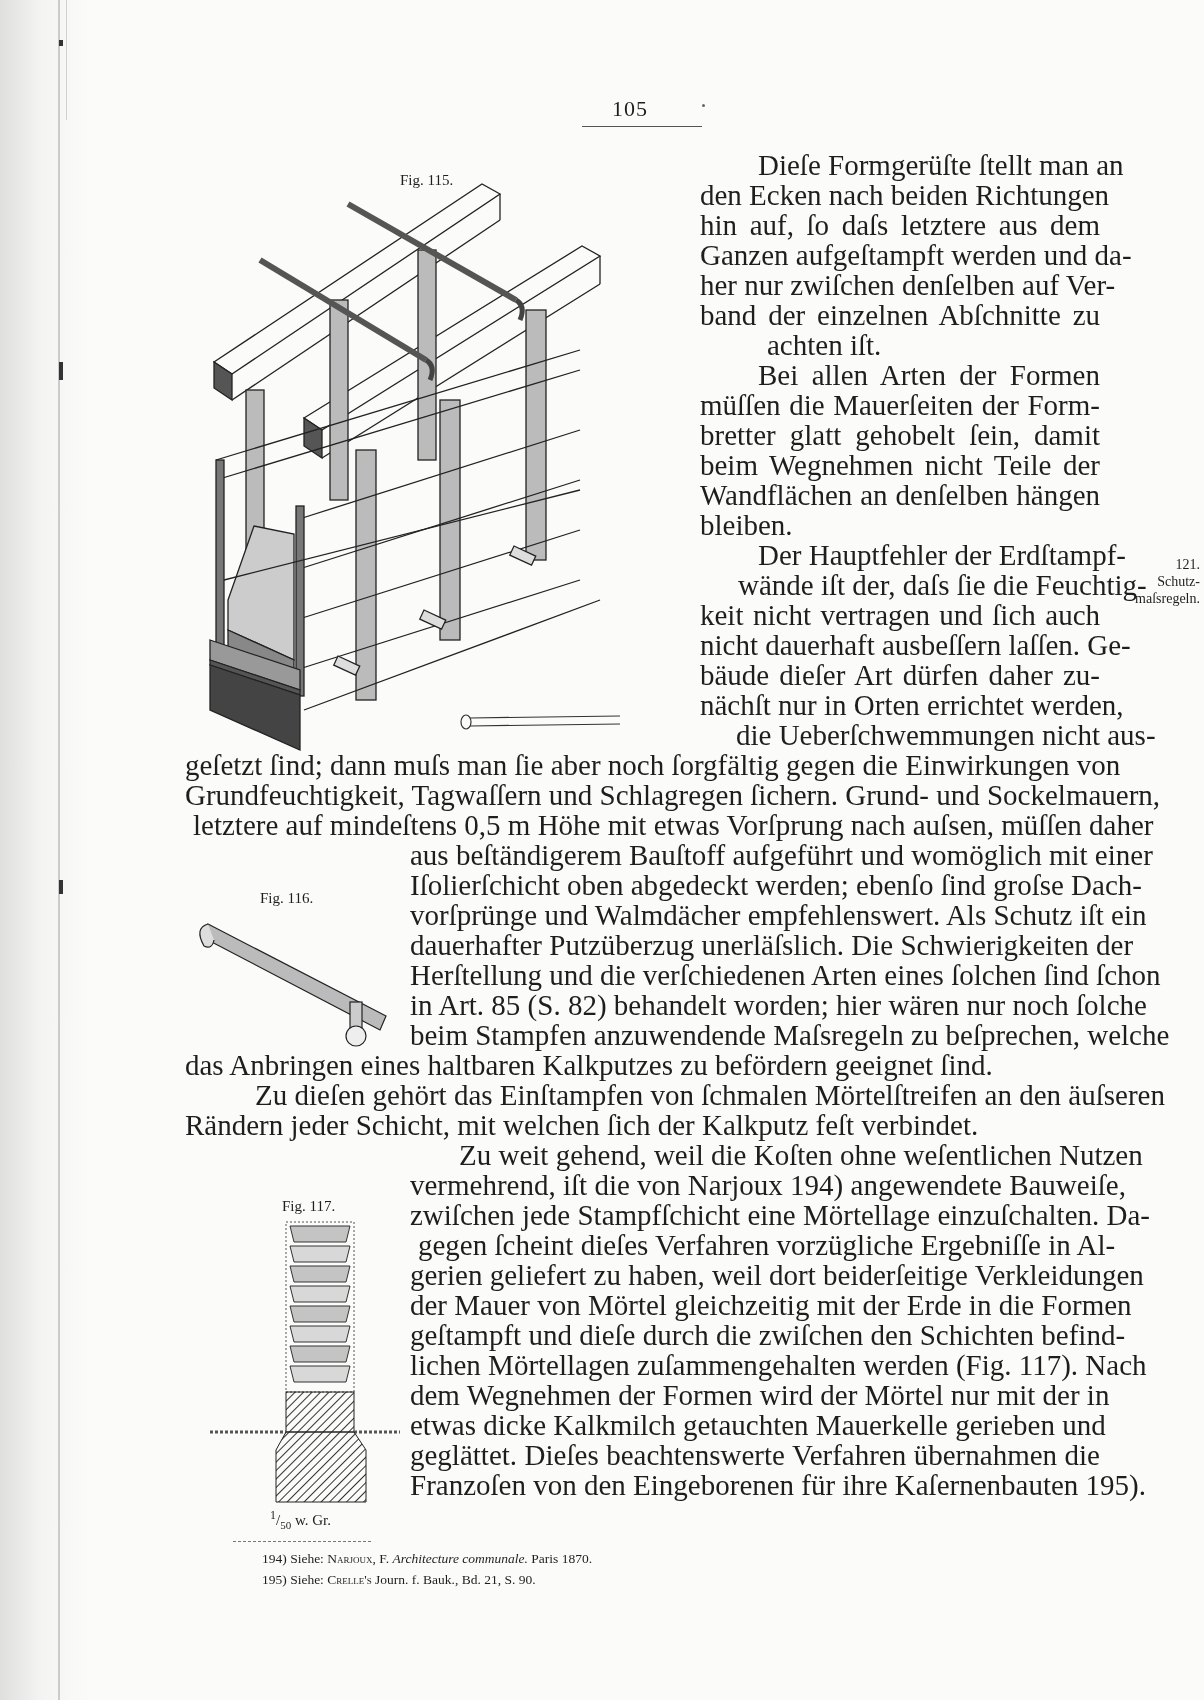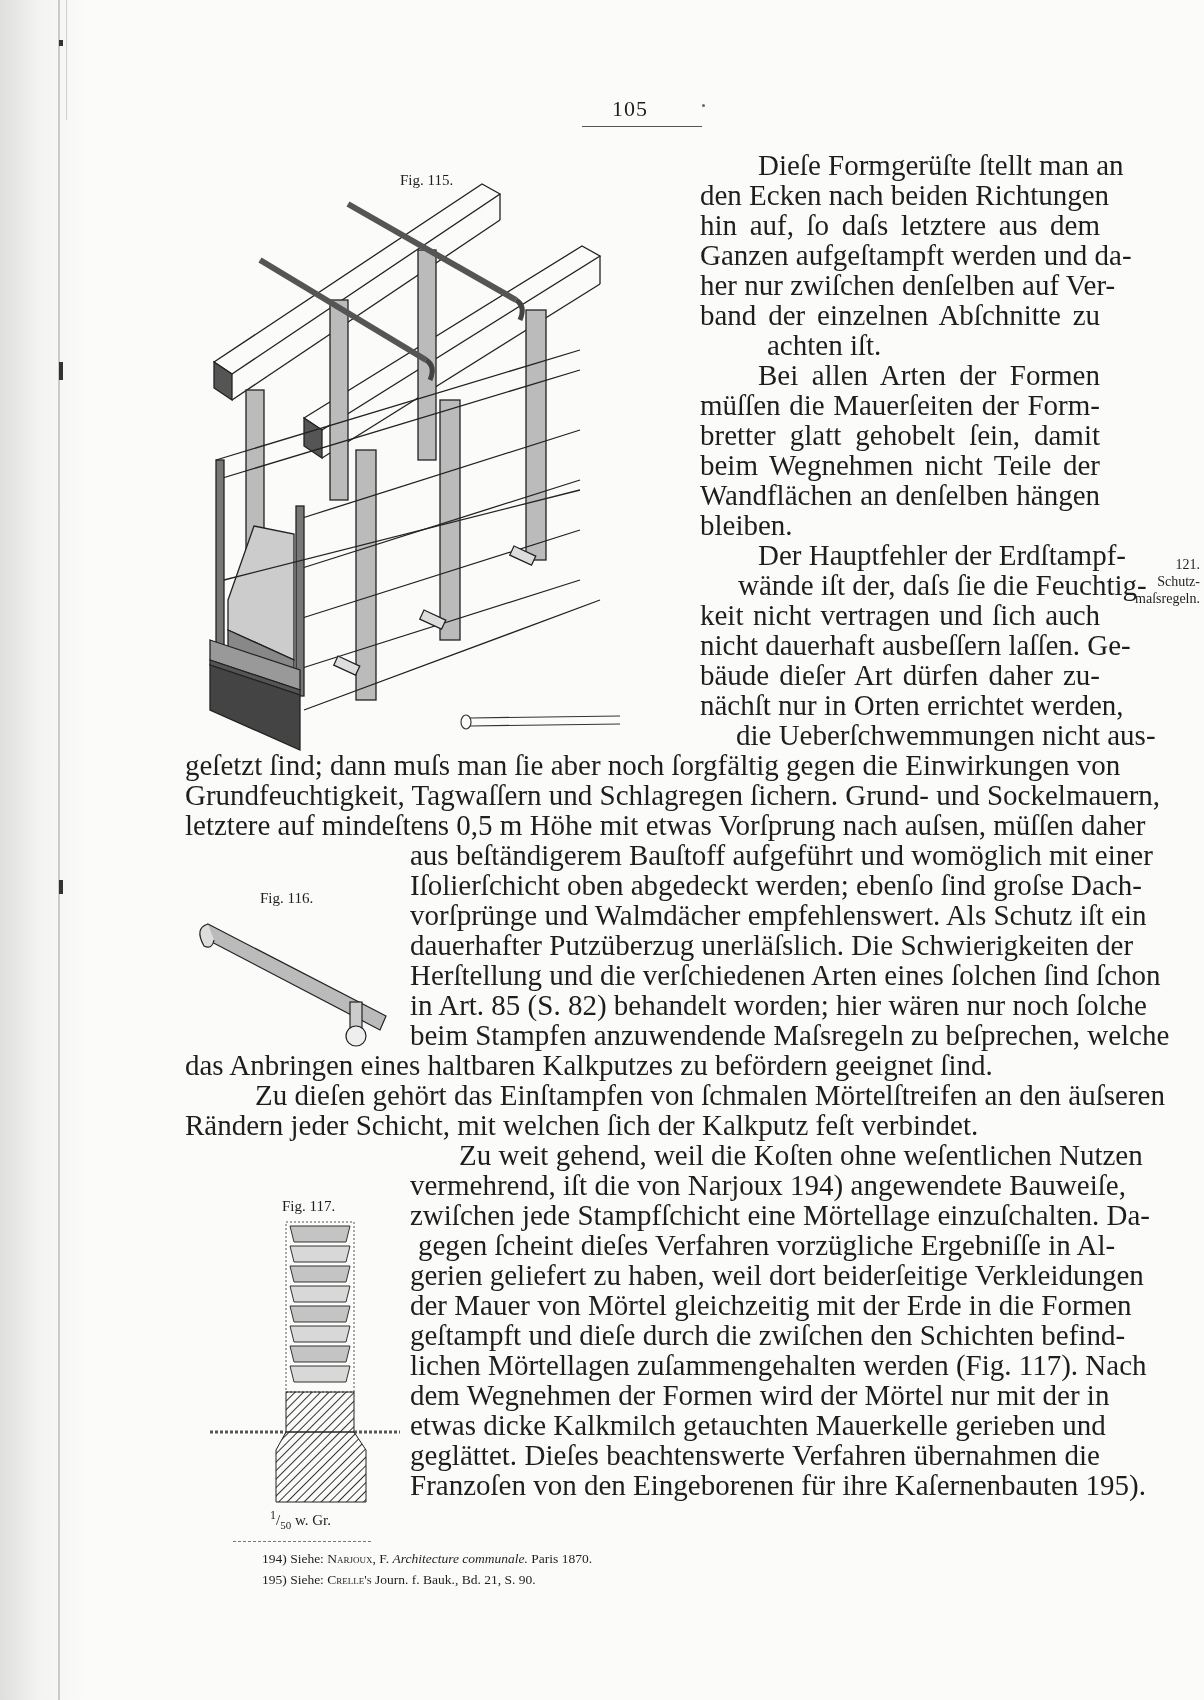--- a/index.html
+++ b/index.html
@@ -112,21 +112,21 @@
     <div class="line" style="left: 700px; top: 510px; width: 400px;">bleiben.</div>
     <div class="line j" style="left: 758px; top: 540px; width: 342px;">Der Hauptfehler der Erdſtampf-</div>
     <div class="line j" style="left: 700px; top: 570px; width: 400px; margin-left: 38px;">wände iſt der, daſs ſie die Feuchtig-</div>
     <div class="line j" style="left: 700px; top: 600px; width: 400px;">keit nicht vertragen und ſich auch</div>
     <div class="line j" style="left: 700px; top: 630px; width: 400px;">nicht dauerhaft ausbeſſern laſſen. Ge-</div>
     <div class="line j" style="left: 700px; top: 660px; width: 400px;">bäude dieſer Art dürfen daher zu-</div>
     <div class="line j" style="left: 700px; top: 690px; width: 400px;">nächſt nur in Orten errichtet werden,</div>
     <div class="line j" style="left: 700px; top: 720px; width: 400px; margin-left: 36px;">die Ueberſchwemmungen nicht aus-</div>
     <div class="line j" style="left: 185px; top: 750px; width: 915px;">geſetzt ſind; dann muſs man ſie aber noch ſorgfältig gegen die Einwirkungen von</div>
     <div class="line j" style="left: 185px; top: 780px; width: 915px;">Grundfeuchtigkeit, Tagwaſſern und Schlagregen ſichern. Grund- und Sockelmauern,</div>
-    <div class="line j" style="left: 185px; top: 810px; width: 915px;">letztere auf mindeſtens 0,5 m Höhe mit etwas Vorſprung nach auſsen, müſſen daher</div>
+    <div class="line j" style="left: 193px; top: 810px; width: 915px;">letztere auf mindeſtens 0,5 m Höhe mit etwas Vorſprung nach auſsen, müſſen daher</div>
     <div class="line j" style="left: 410px; top: 840px; width: 690px;">aus beſtändigerem Bauſtoff aufgeführt und womöglich mit einer</div>
     <div class="line j" style="left: 410px; top: 870px; width: 690px;">Iſolierſchicht oben abgedeckt werden; ebenſo ſind groſse Dach-</div>
     <div class="line j" style="left: 410px; top: 900px; width: 690px;">vorſprünge und Walmdächer empfehlenswert. Als Schutz iſt ein</div>
     <div class="line j" style="left: 410px; top: 930px; width: 690px;">dauerhafter Putzüberzug unerläſslich. Die Schwierigkeiten der</div>
     <div class="line j" style="left: 410px; top: 960px; width: 690px;">Herſtellung und die verſchiedenen Arten eines ſolchen ſind ſchon</div>
     <div class="line j" style="left: 410px; top: 990px; width: 690px;">in Art. 85 (S. 82) behandelt worden; hier wären nur noch ſolche</div>
     <div class="line j" style="left: 410px; top: 1020px; width: 690px;">beim Stampfen anzuwendende Maſsregeln zu beſprechen, welche</div>
     <div class="line" style="left: 185px; top: 1050px; width: 915px;">das Anbringen eines haltbaren Kalkputzes zu befördern geeignet ſind.</div>
     <div class="line j" style="left: 255px; top: 1080px; width: 845px;">Zu dieſen gehört das Einſtampfen von ſchmalen Mörtelſtreifen an den äuſseren</div>
     <div class="line" style="left: 185px; top: 1110px; width: 915px;">Rändern jeder Schicht, mit welchen ſich der Kalkputz feſt verbindet.</div>

